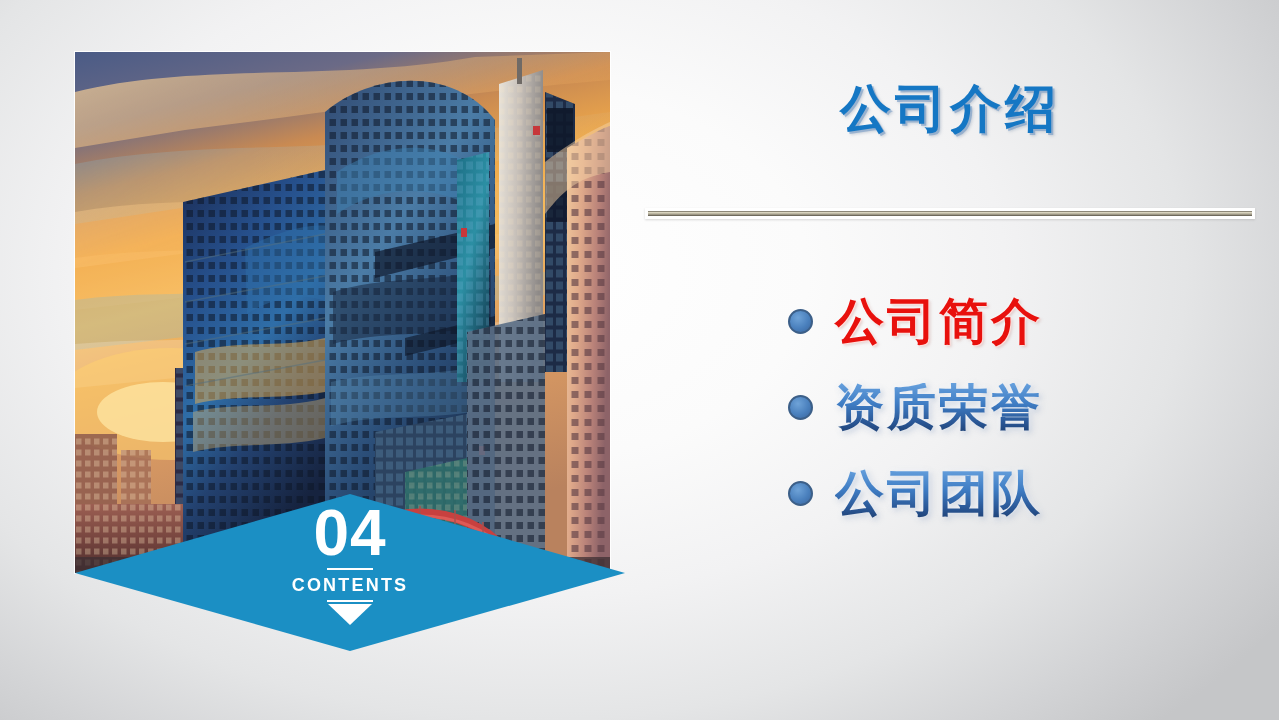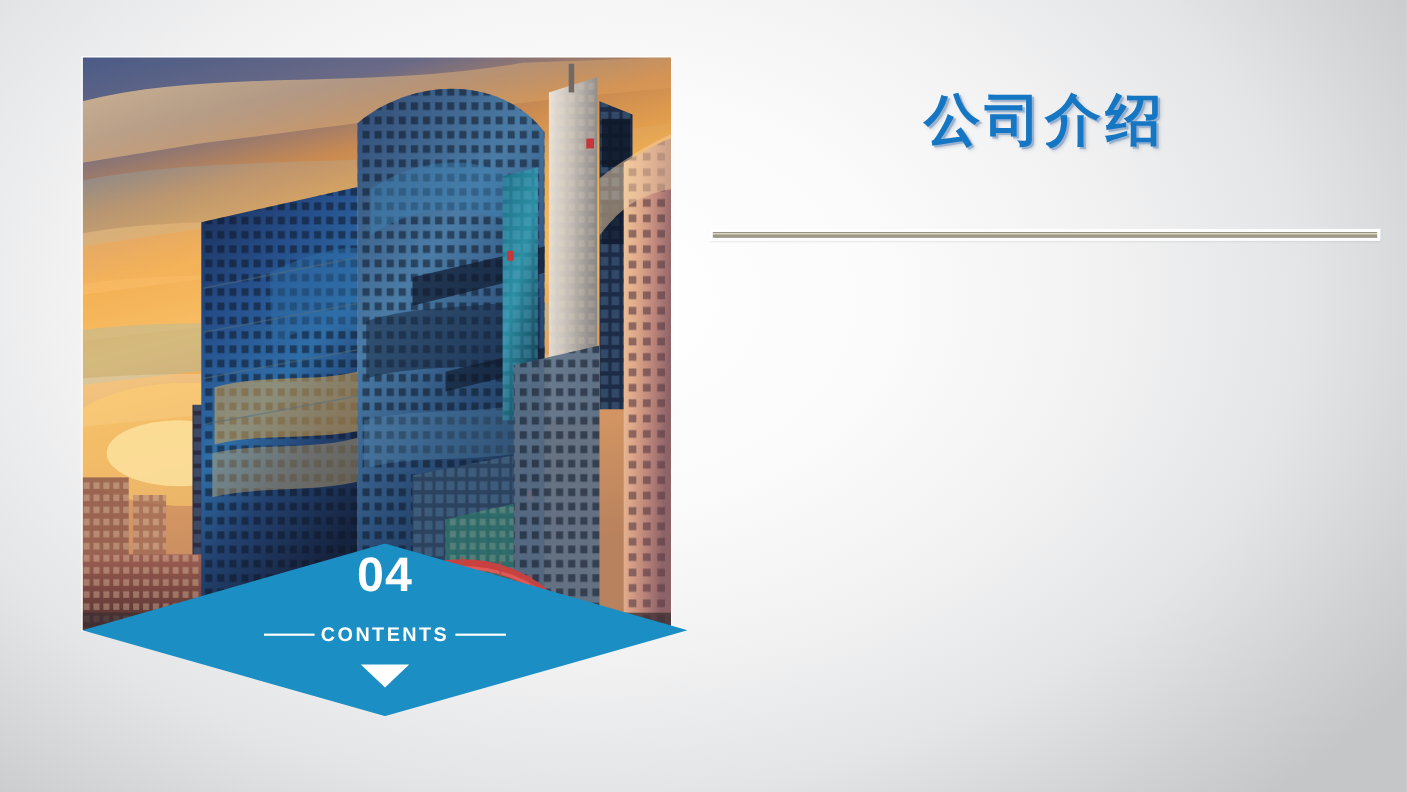--- a/index.html
+++ b/index.html
@@ -64,35 +64,36 @@
     width: 550px;
     height: 157px;
     text-align: center;
     color: #ffffff;
   }
   #num-04 {
     position: absolute;
     left: 0;
     top: 7px;
     width: 550px;
-    font-size: 44px;
+    font-size: 64px;
     font-weight: bold;
     letter-spacing: 1px;
     line-height: 1;
     color: #ffffff;
   }
   #contents-row {
     position: absolute;
     left: 0;
     top: 74px;
     width: 550px;
     display: flex;
     align-items: center;
     justify-content: center;
     gap: 6px;
+    flex-direction: column;
   }
   .rule {
     width: 46px;
     height: 2px;
     background: #ffffff;
   }
   #contents-label {
     font-size: 18px;
     font-weight: bold;
     letter-spacing: 2.2px;
@@ -388,14 +389,32 @@
     </div>
     <div id="tri-down"></div>
   </div>
 
   <div id="title">公司介绍</div>
 
   <div id="divider">
     <div class="inner"></div>
   </div>
 
+  <div id="menu">
+
+    <div class="menu-item">
+      <span class="bullet"></span>
+      <span class="menu-label active">公司简介</span>
+    </div>
+
+    <div class="menu-item">
+      <span class="bullet"></span>
+      <span class="menu-label normal">资质荣誉</span>
+    </div>
+
+    <div class="menu-item">
+      <span class="bullet"></span>
+      <span class="menu-label normal">公司团队</span>
+    </div>
+
+  </div>
 
 </div>
 
 </body></html>

